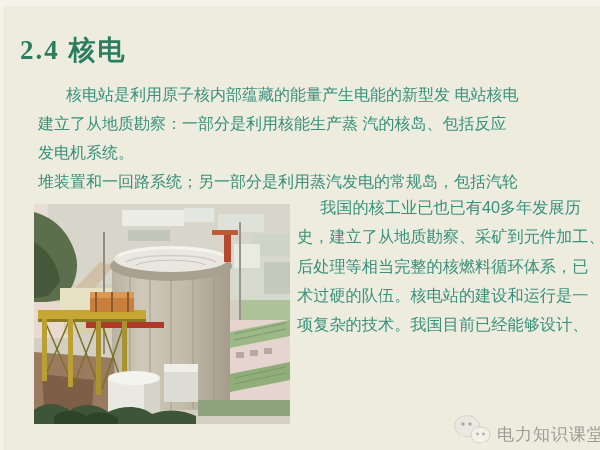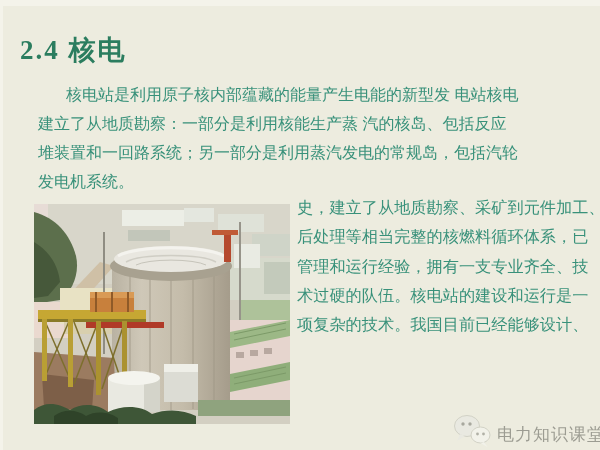--- a/index.html
+++ b/index.html
@@ -56,22 +56,22 @@
 </head>
 <body>
 
 <div class="slide">
 
   <h1 class="title">2.4 核电</h1>
 
   <div class="para intro">
     <div class="ln first">核电站是利用原子核内部蕴藏的能量产生电能的新型发 电站核电</div>
     <div class="ln">建立了从地质勘察：一部分是利用核能生产蒸 汽的核岛、包括反应</div>
+    <div class="ln">发电机系统。</div>
     <div class="ln">堆装置和一回路系统；另一部分是利用蒸汽发电的常规岛，包括汽轮</div>
-    <div class="ln">发电机系统。</div>
   </div>
 
   <div class="photo">
     <svg viewBox="0 0 256 220" aria-hidden="true">
       <defs>
         <linearGradient id="cyl" x1="0" y1="0" x2="1" y2="0">
           <stop offset="0" stop-color="#b9b2a2"></stop>
           <stop offset="0.25" stop-color="#cfc8b8"></stop>
           <stop offset="0.6" stop-color="#c4bcaa"></stop>
           <stop offset="1" stop-color="#a59c8b"></stop>
@@ -173,23 +173,23 @@
         <rect x="230" y="144" width="8" height="6" fill="#b8a8a0"></rect>
       </g>
 
       <rect x="164" y="196" width="92" height="16" fill="#8fa37e"></rect>
       <path d="M0,206 C12,196 26,200 36,206 C48,198 64,200 74,208 C90,200 108,202 118,210 C134,204 150,206 162,212 L162,220 L0,220 Z" fill="#3e5637"></path>
       <path d="M20,212 C30,204 44,206 52,212 C62,206 76,208 84,214 L84,220 L20,220 Z" fill="#2f4329"></path>
     </svg>
   </div>
 
   <div class="para rightcol">
+    <div class="ln first">我国的核工业已也已有40多年发展历</div>
     <div class="ln">史，建立了从地质勘察、采矿到元件加工、</div>
     <div class="ln">后处理等相当完整的核燃料循环体系，已</div>
-    <div class="ln">管理和运行经验，拥有一支专业齐全、技</div>
     <div class="ln">术过硬的队伍。核电站的建设和运行是一</div>
     <div class="ln">项复杂的技术。我国目前已经能够设计、</div>
   </div>
 
   <div class="watermark">
     <svg class="wm-icon" viewBox="0 0 38 34" aria-hidden="true">
       <ellipse cx="14" cy="12" rx="12.5" ry="10.5" fill="#e9e9e1" stroke="#d2d2c6" stroke-width="1"></ellipse>
       <path d="M7,20 L4,27 L12,22 Z" fill="#e9e9e1"></path>
       <circle cx="10" cy="10" r="1.7" fill="#a8a89e"></circle>
       <circle cx="17" cy="10" r="1.7" fill="#a8a89e"></circle>

